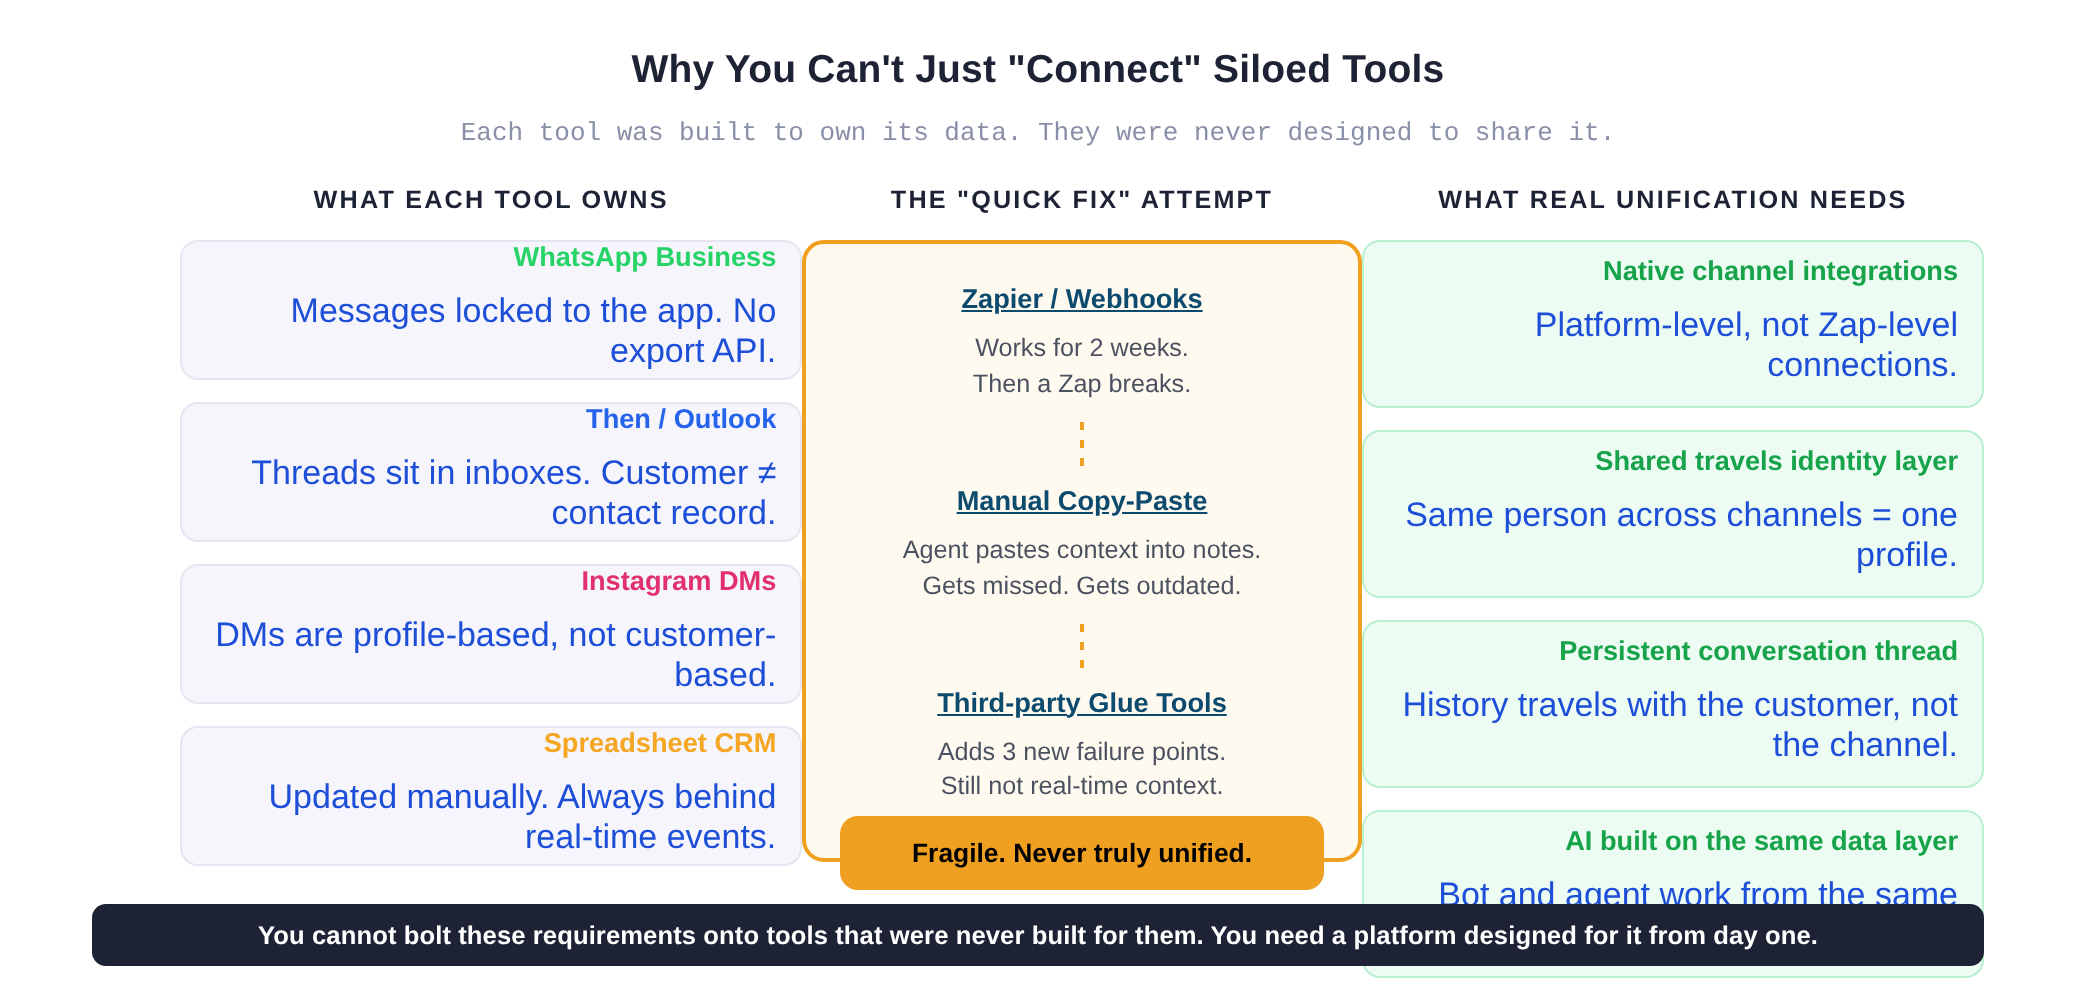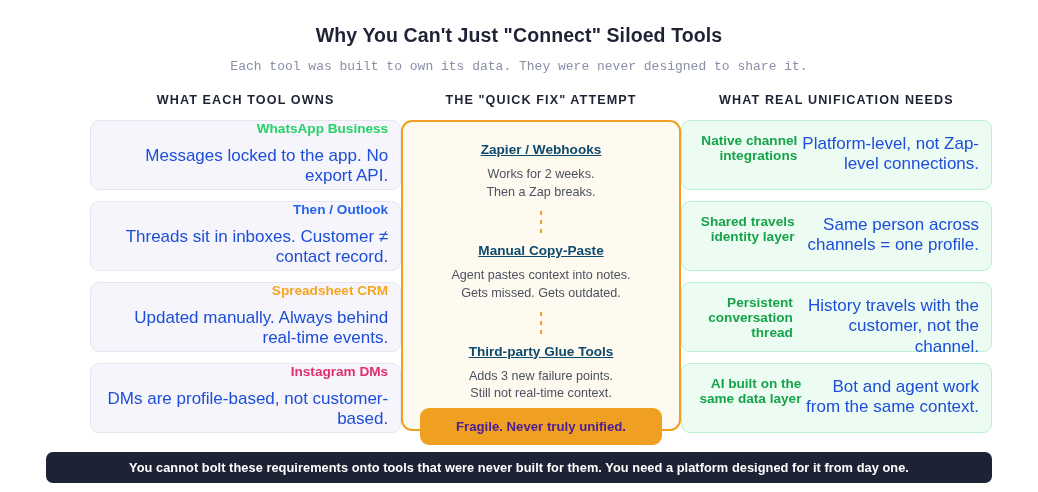--- a/index.html
+++ b/index.html
@@ -95,23 +95,23 @@
     height: 70px;
     display: flex;
     flex-direction: column;
     justify-content: center;
   }
 
   
   .card-need {
     background: #edfcf3;
     border: 1px solid #b9f0cf;
-    height: 70px;
-    display: flex;
-    flex-direction: row;
+    height: 84px;
+    display: flex;
+    flex-direction: column;
     justify-content: center;
   }
 
   
   .mid-panel {
     position: relative;
     border: 2px solid #f0a020;
     border-radius: 11px;
     background: #fffaef;
     padding: 20px 14px 30px 14px;
@@ -140,21 +140,21 @@
     background-image: linear-gradient(to bottom, #f0a020 0 4px, transparent 4px 9px);
     background-size: 2px 9px;
     background-repeat: repeat-y;
   }
   .cta-pill {
     position: absolute;
     left: 17px;
     right: 17px;
     bottom: -16px;
     background: #f0a020;
-    color: #4c1d95;
+    color: #000000;
     border-radius: 9px;
     text-align: center;
     font-size: 13.2px;
     font-weight: bold;
     padding: 11px 8px;
     box-sizing: border-box;
   }
 
   
   .footer {
@@ -196,27 +196,27 @@
         <div class="card-title" style="color:#25d366">WhatsApp Business</div>
         <div class="card-desc">Messages locked to the app. No export API.</div>
       </div>
 
       <div class="card card-tool">
         <div class="card-title" style="color:#2563eb">Then / Outlook</div>
         <div class="card-desc">Threads sit in inboxes. Customer ≠ contact record.</div>
       </div>
 
       <div class="card card-tool">
+        <div class="card-title" style="color:#e1306c">Instagram DMs</div>
+        <div class="card-desc">DMs are profile-based, not customer-based.</div>
+      </div>
+
+      <div class="card card-tool">
         <div class="card-title" style="color:#f5a623">Spreadsheet CRM</div>
         <div class="card-desc">Updated manually. Always behind real-time events.</div>
-      </div>
-
-      <div class="card card-tool">
-        <div class="card-title" style="color:#e1306c">Instagram DMs</div>
-        <div class="card-desc">DMs are profile-based, not customer-based.</div>
       </div>
     </div>
 
     <div class="col-mid">
       <div class="col-header">THE "QUICK FIX" ATTEMPT</div>
 
       <div class="mid-panel">
 
         <div class="step">
           <div class="step-title">Zapier / Webhooks</div>

